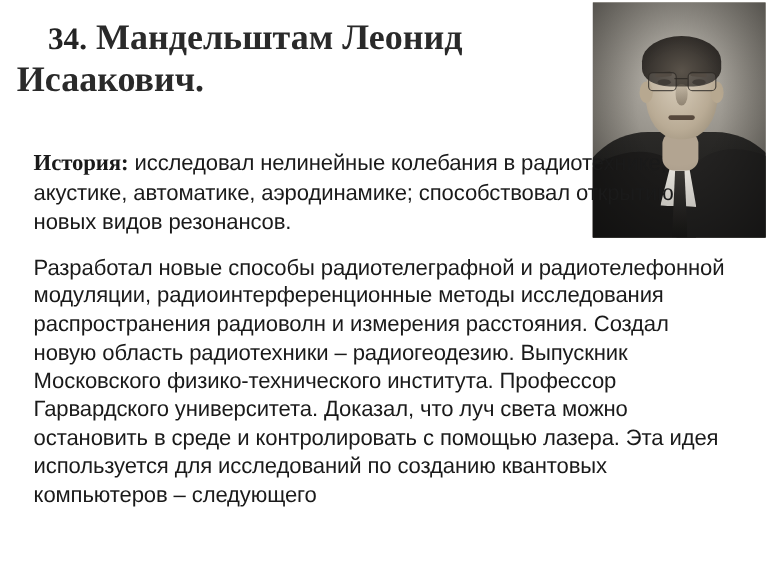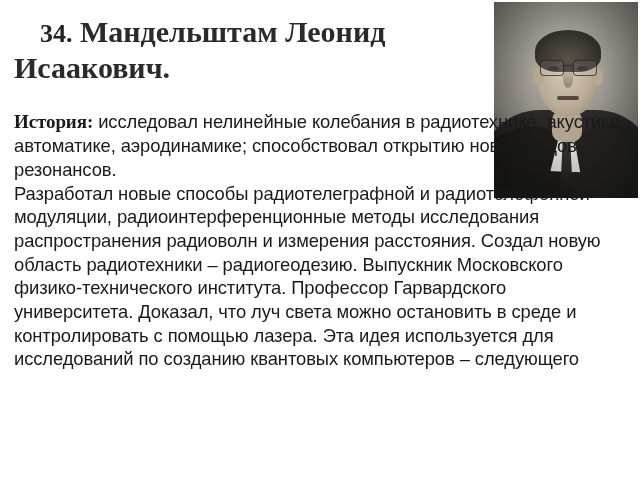--- a/index.html
+++ b/index.html
@@ -227,21 +227,21 @@
     left: 14px;
     top: 110px;
     width: 614px;
     font-family: "Liberation Sans", sans-serif;
     font-size: 18.4px;
     line-height: 1.285;
     color: #1a1a1a;
     letter-spacing: -0.1px;
   }
   .body-text p {
-    margin: 0;
+    margin: 14px;
   }
   .lbl {
     font-family: "Liberation Serif", serif;
     font-weight: bold;
     font-size: 19px;
   }
 </style>
 </head>
 <body>
 

